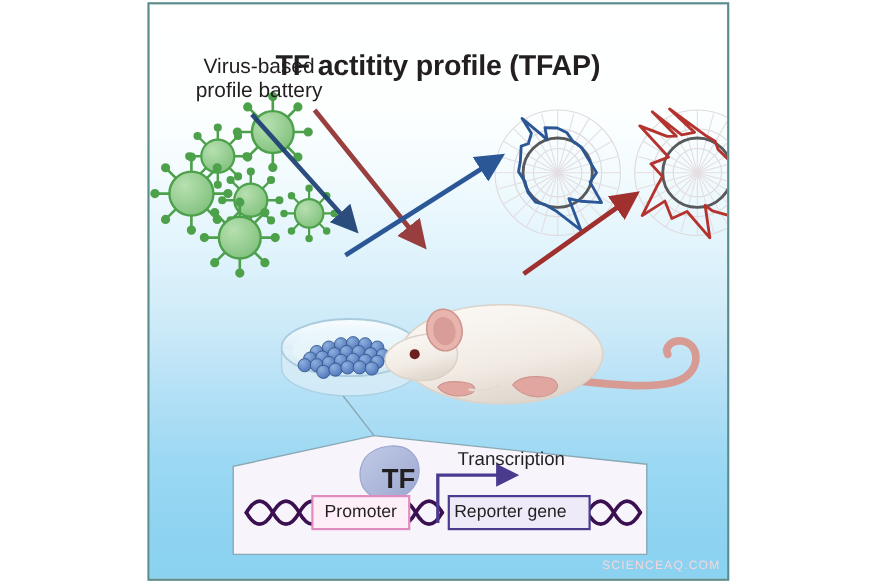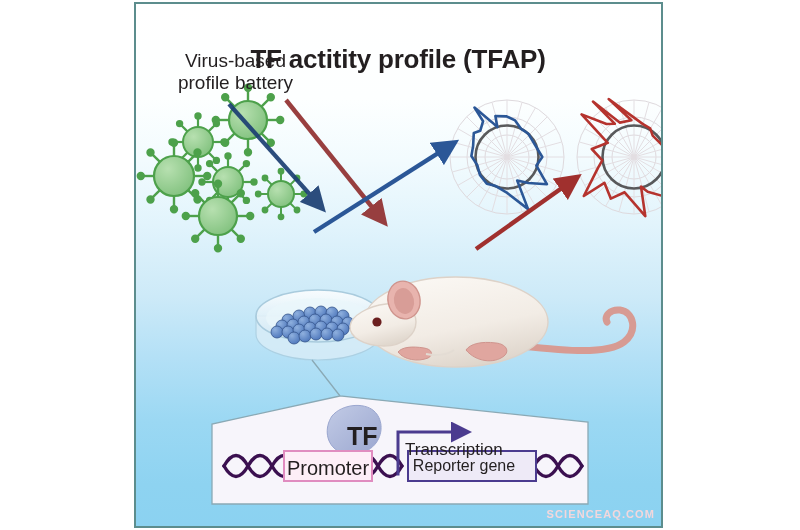--- a/index.html
+++ b/index.html
@@ -22,21 +22,21 @@
 
   
   .txt{position:absolute;color:#231f20;white-space:pre;line-height:1.18;}
   #title{left:52px;top:40px;width:420px;text-align:center;
          font-size:26px;font-weight:bold;letter-spacing:-.2px;}
   #virus-label{left:12px;top:46px;width:175px;text-align:center;font-size:19px;}
   #quant-label{left:318px;top:226px;font-size:19px;}
 
   
   #watermark{position:absolute;right:6px;bottom:6px;
-    font-size:11px;letter-spacing:1.1px;color:#f3d7dc;font-weight:bold;}
+    font-size:11px;letter-spacing:1.1px;color:#f3d7dc;font-weight:normal;}
 </style>
 </head>
 <body>
 
 <div id="stage">
 
   <div id="figure">
 
     <svg class="layer" viewBox="0 0 525 522">
       <defs>
@@ -383,21 +383,21 @@
     </svg>
 
     <div class="txt" id="title">TF actitity profile (TFAP)</div>
 
     <div class="txt" id="virus-label">Virus-based
 profile battery</div>
 
 
     <div class="txt" style="left:211px;top:418px;font-size:25px;font-weight:bold;">TF</div>
 
-    <div class="txt" style="left:269px;top:404px;font-size:17px;margin-top:32px;">Transcription</div>
-
-    <div class="txt" style="left:148px;top:453px;width:88px;text-align:center;font-size:20px;">Promoter</div>
+    <div class="txt" style="left:280px;top:404px;font-size:17px;">Transcription</div>
+
+    <div class="txt" style="left:148px;top:453px;width:88px;text-align:center;font-size:16px;">Promoter</div>
 
     <div class="txt" style="left:272px;top:453px;width:112px;text-align:center;font-size:16px;">Reporter gene</div>
 
     <div id="watermark">SCIENCEAQ.COM</div>
   </div>
 </div>
 
 </body></html>

